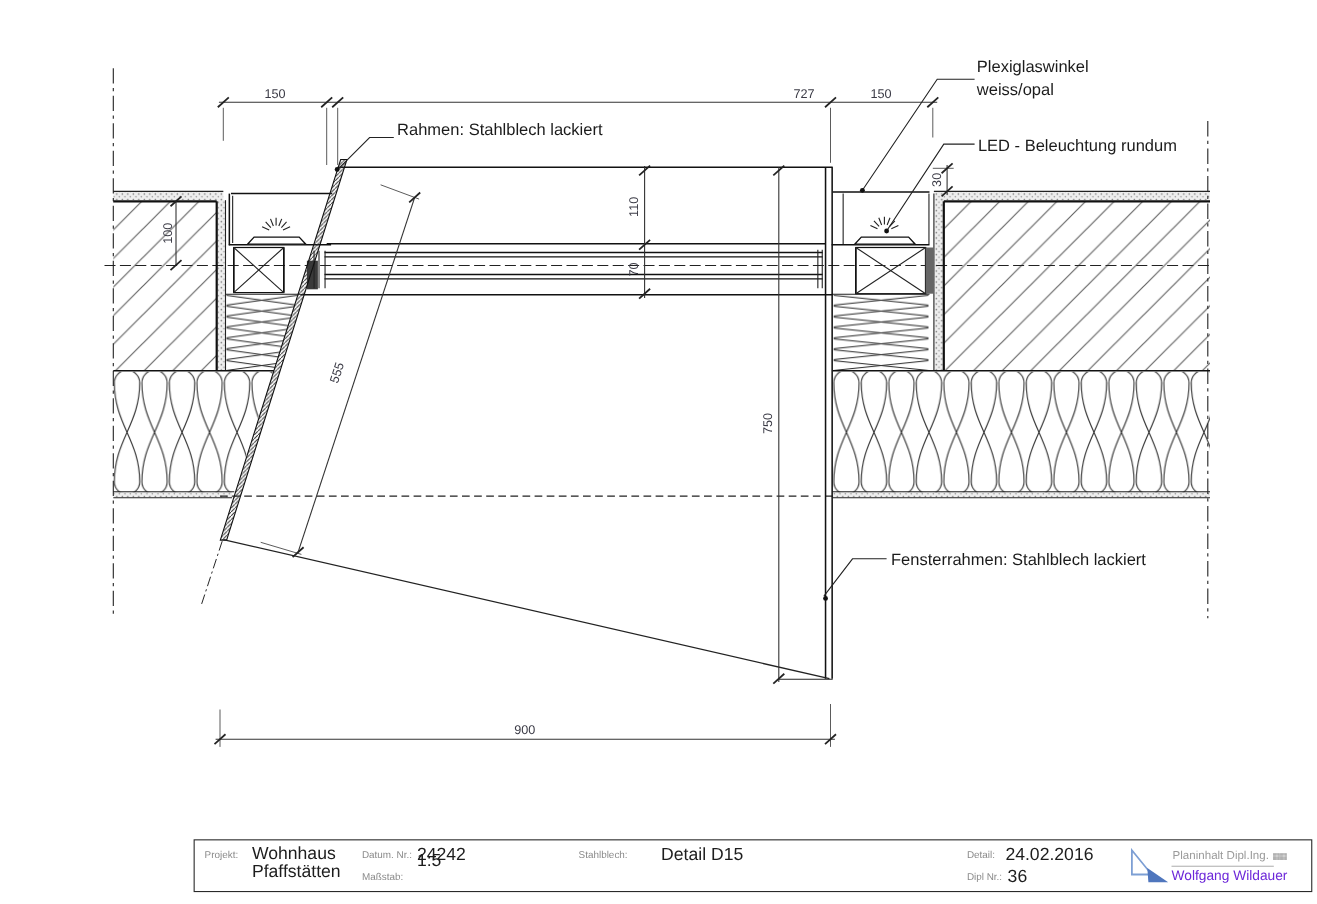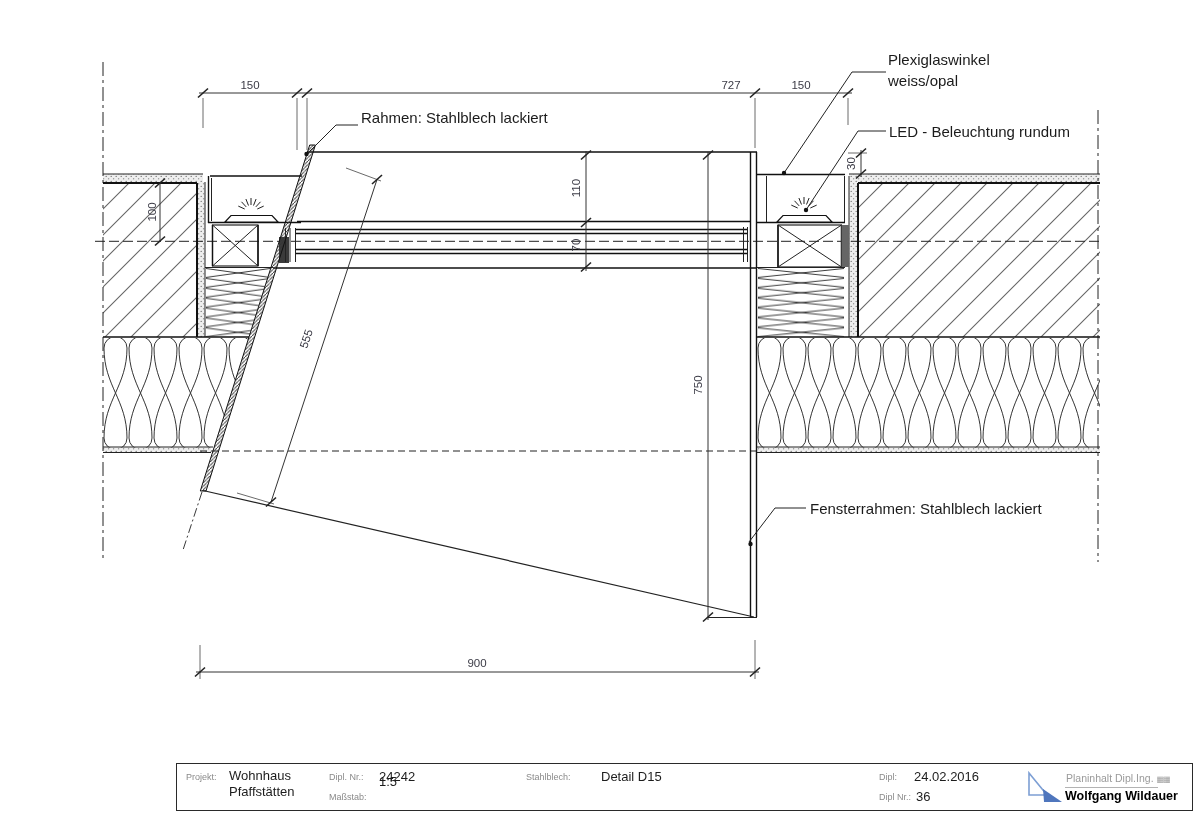--- a/index.html
+++ b/index.html
@@ -10,25 +10,25 @@
   .lbl{font-size:15px;fill:#1b1b1b;}
   .thin{stroke:#222;stroke-width:1;fill:none;}
   .med{stroke:#111;stroke-width:1.4;fill:none;}
   .thick{stroke:#111;stroke-width:2;fill:none;}
   .dimln{stroke:#333;stroke-width:1;fill:none;}
   .ext{stroke:#444;stroke-width:0.8;fill:none;}
   .tickln{stroke:#222;stroke-width:1.6;}
   
   #titleblock{position:absolute;left:176px;top:763px;width:1015px;height:46px;border:1.2px solid #2a2a2a;background:#fff;}
   .tl{position:absolute;font-size:9px;color:#8a8a8a;white-space:nowrap;}
-  .tv{position:absolute;font-size:13px;color:#1d1d1d;white-space:nowrap;}
+  .tv{position:absolute;font-size:16px;color:#1d1d1d;white-space:nowrap;}
   .arch1{position:absolute;font-size:10.5px;color:#9a9a9a;white-space:nowrap;}
   .archseal{font-size:8px;color:#9a9a9a;letter-spacing:-1px;}
   .archrule{position:absolute;height:1px;background:#b3b3b3;}
-  .arch2{position:absolute;font-size:12.5px;font-weight:bold;color:#000000;white-space:nowrap;}
+  .arch2{position:absolute;font-size:12.5px;font-weight:normal;color:#6d28d9;white-space:nowrap;}
   #logo{position:absolute;left:850px;top:7px;}
 </style>
 </head>
 <body>
 
 <svg width="1197" height="822" viewBox="0 0 1197 822">
   <defs>
     <pattern id="hatch45" patternUnits="userSpaceOnUse" width="26" height="26">
       <path d="M0,26 L26,0 M-2,2 L2,-2 M24,28 L28,24" stroke="#666" stroke-width="1.1" fill="none"></path>
     </pattern>
@@ -253,29 +253,29 @@
   <text class="lbl" x="888" y="86">weiss/opal</text>
   <text class="lbl" x="889" y="137">LED - Beleuchtung rundum</text>
   <text class="lbl" x="810" y="514">Fensterrahmen: Stahlblech lackiert</text>
 </svg>
 
 <div id="titleblock">
   <span class="tl" style="left:9px;top:8px">Projekt:</span>
   <span class="tv" style="left:52px;top:4px">Wohnhaus</span>
   <span class="tv" style="left:52px;top:20px">Pfaffstätten</span>
 
-  <span class="tl" style="left:152px;top:8px">Dipl. Nr.:</span>
+  <span class="tl" style="left:152px;top:8px">Datum. Nr.:</span>
   <span class="tv" style="left:202px;top:5px">24242</span>
   <span class="tl" style="left:152px;top:28px">Maßstab:</span>
   <span class="tv" style="left:202px;top:10px">1:5</span>
 
   <span class="tl" style="left:349px;top:8px">Stahlblech:</span>
   <span class="tv" style="left:424px;top:5px">Detail D15</span>
 
-  <span class="tl" style="left:702px;top:8px">Dipl:</span>
+  <span class="tl" style="left:702px;top:8px">Detail:</span>
   <span class="tv" style="left:737px;top:5px">24.02.2016</span>
   <span class="tl" style="left:702px;top:28px">Dipl Nr.:</span>
   <span class="tv" style="left:739px;top:25px">36</span>
 
   <svg id="logo" width="36" height="34" viewBox="0 0 36 34">
     <path d="M2,2 L2,24 L20,24 Z" fill="none" stroke-width="1.6" stroke="#7d9fd4"></path>
     <path d="M16,18 L35,31 L17,31 Z" stroke="none" fill="#4f76bd"></path>
   </svg>
   <span class="arch1" style="left:889px;top:8px"><span>Planinhalt Dipl.Ing.</span> <span class="archseal">▦▦</span></span>
   <span class="archrule" style="left:888px;top:23px;width:93px"></span>

